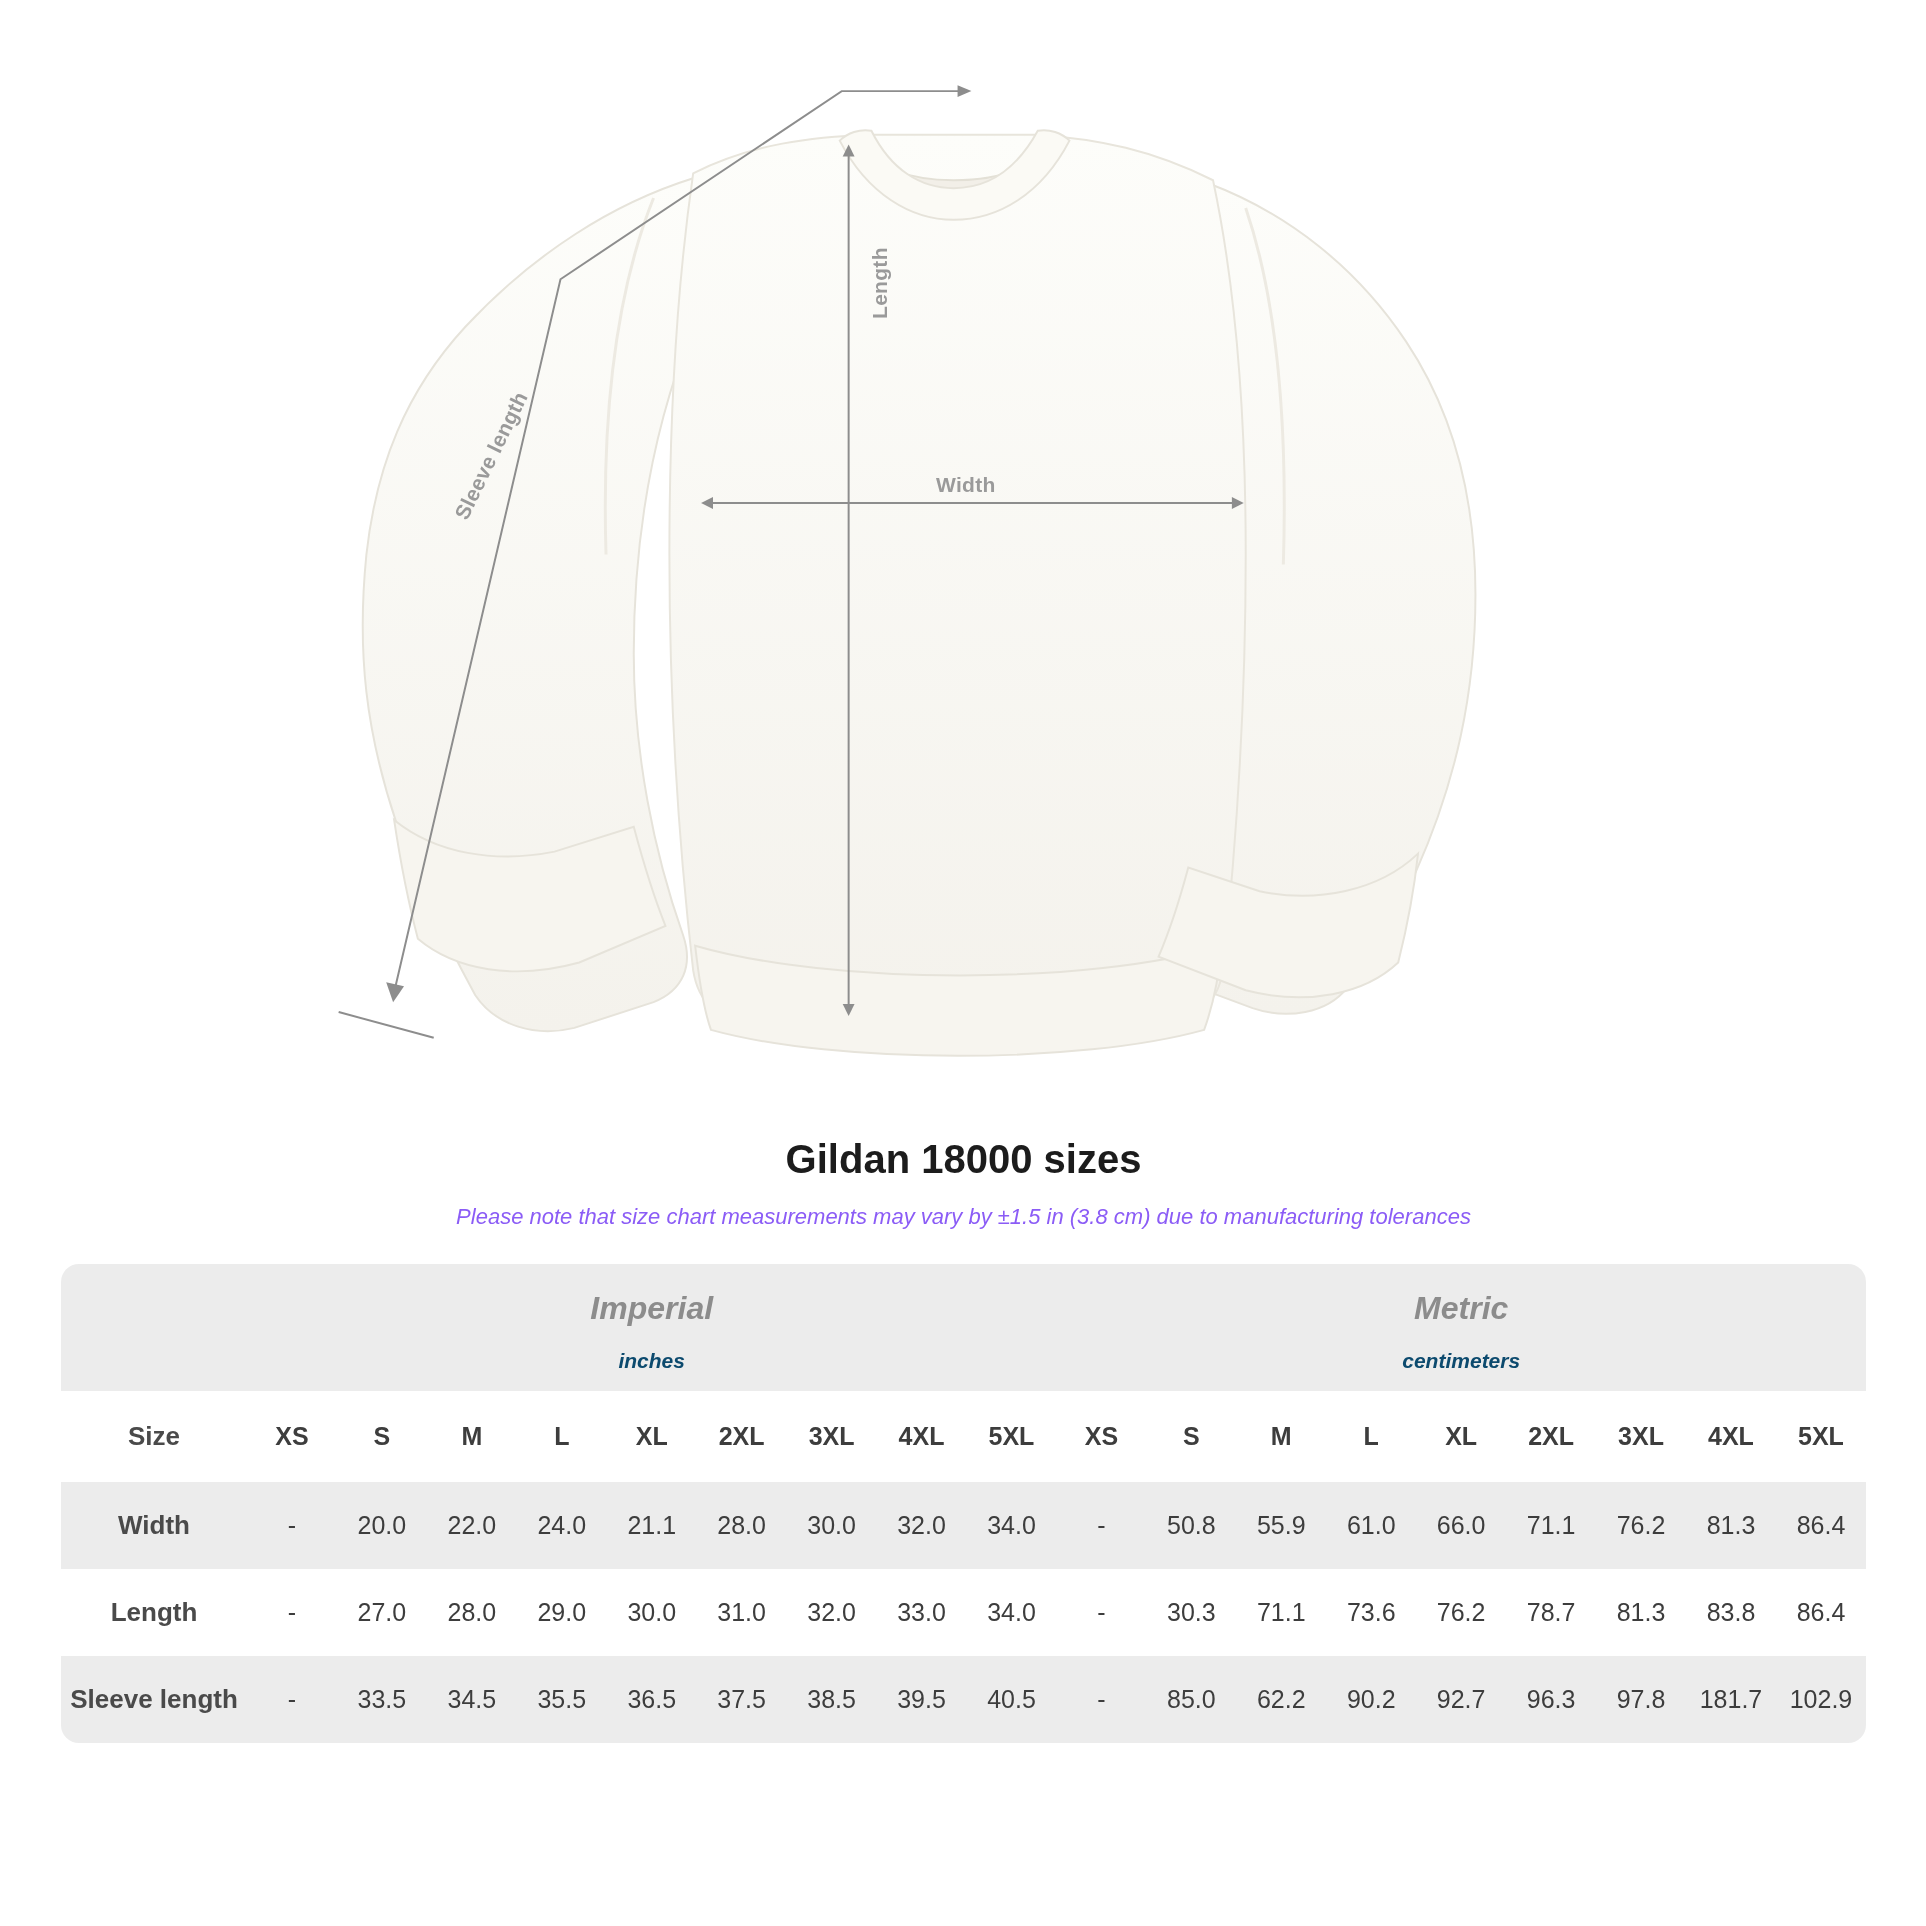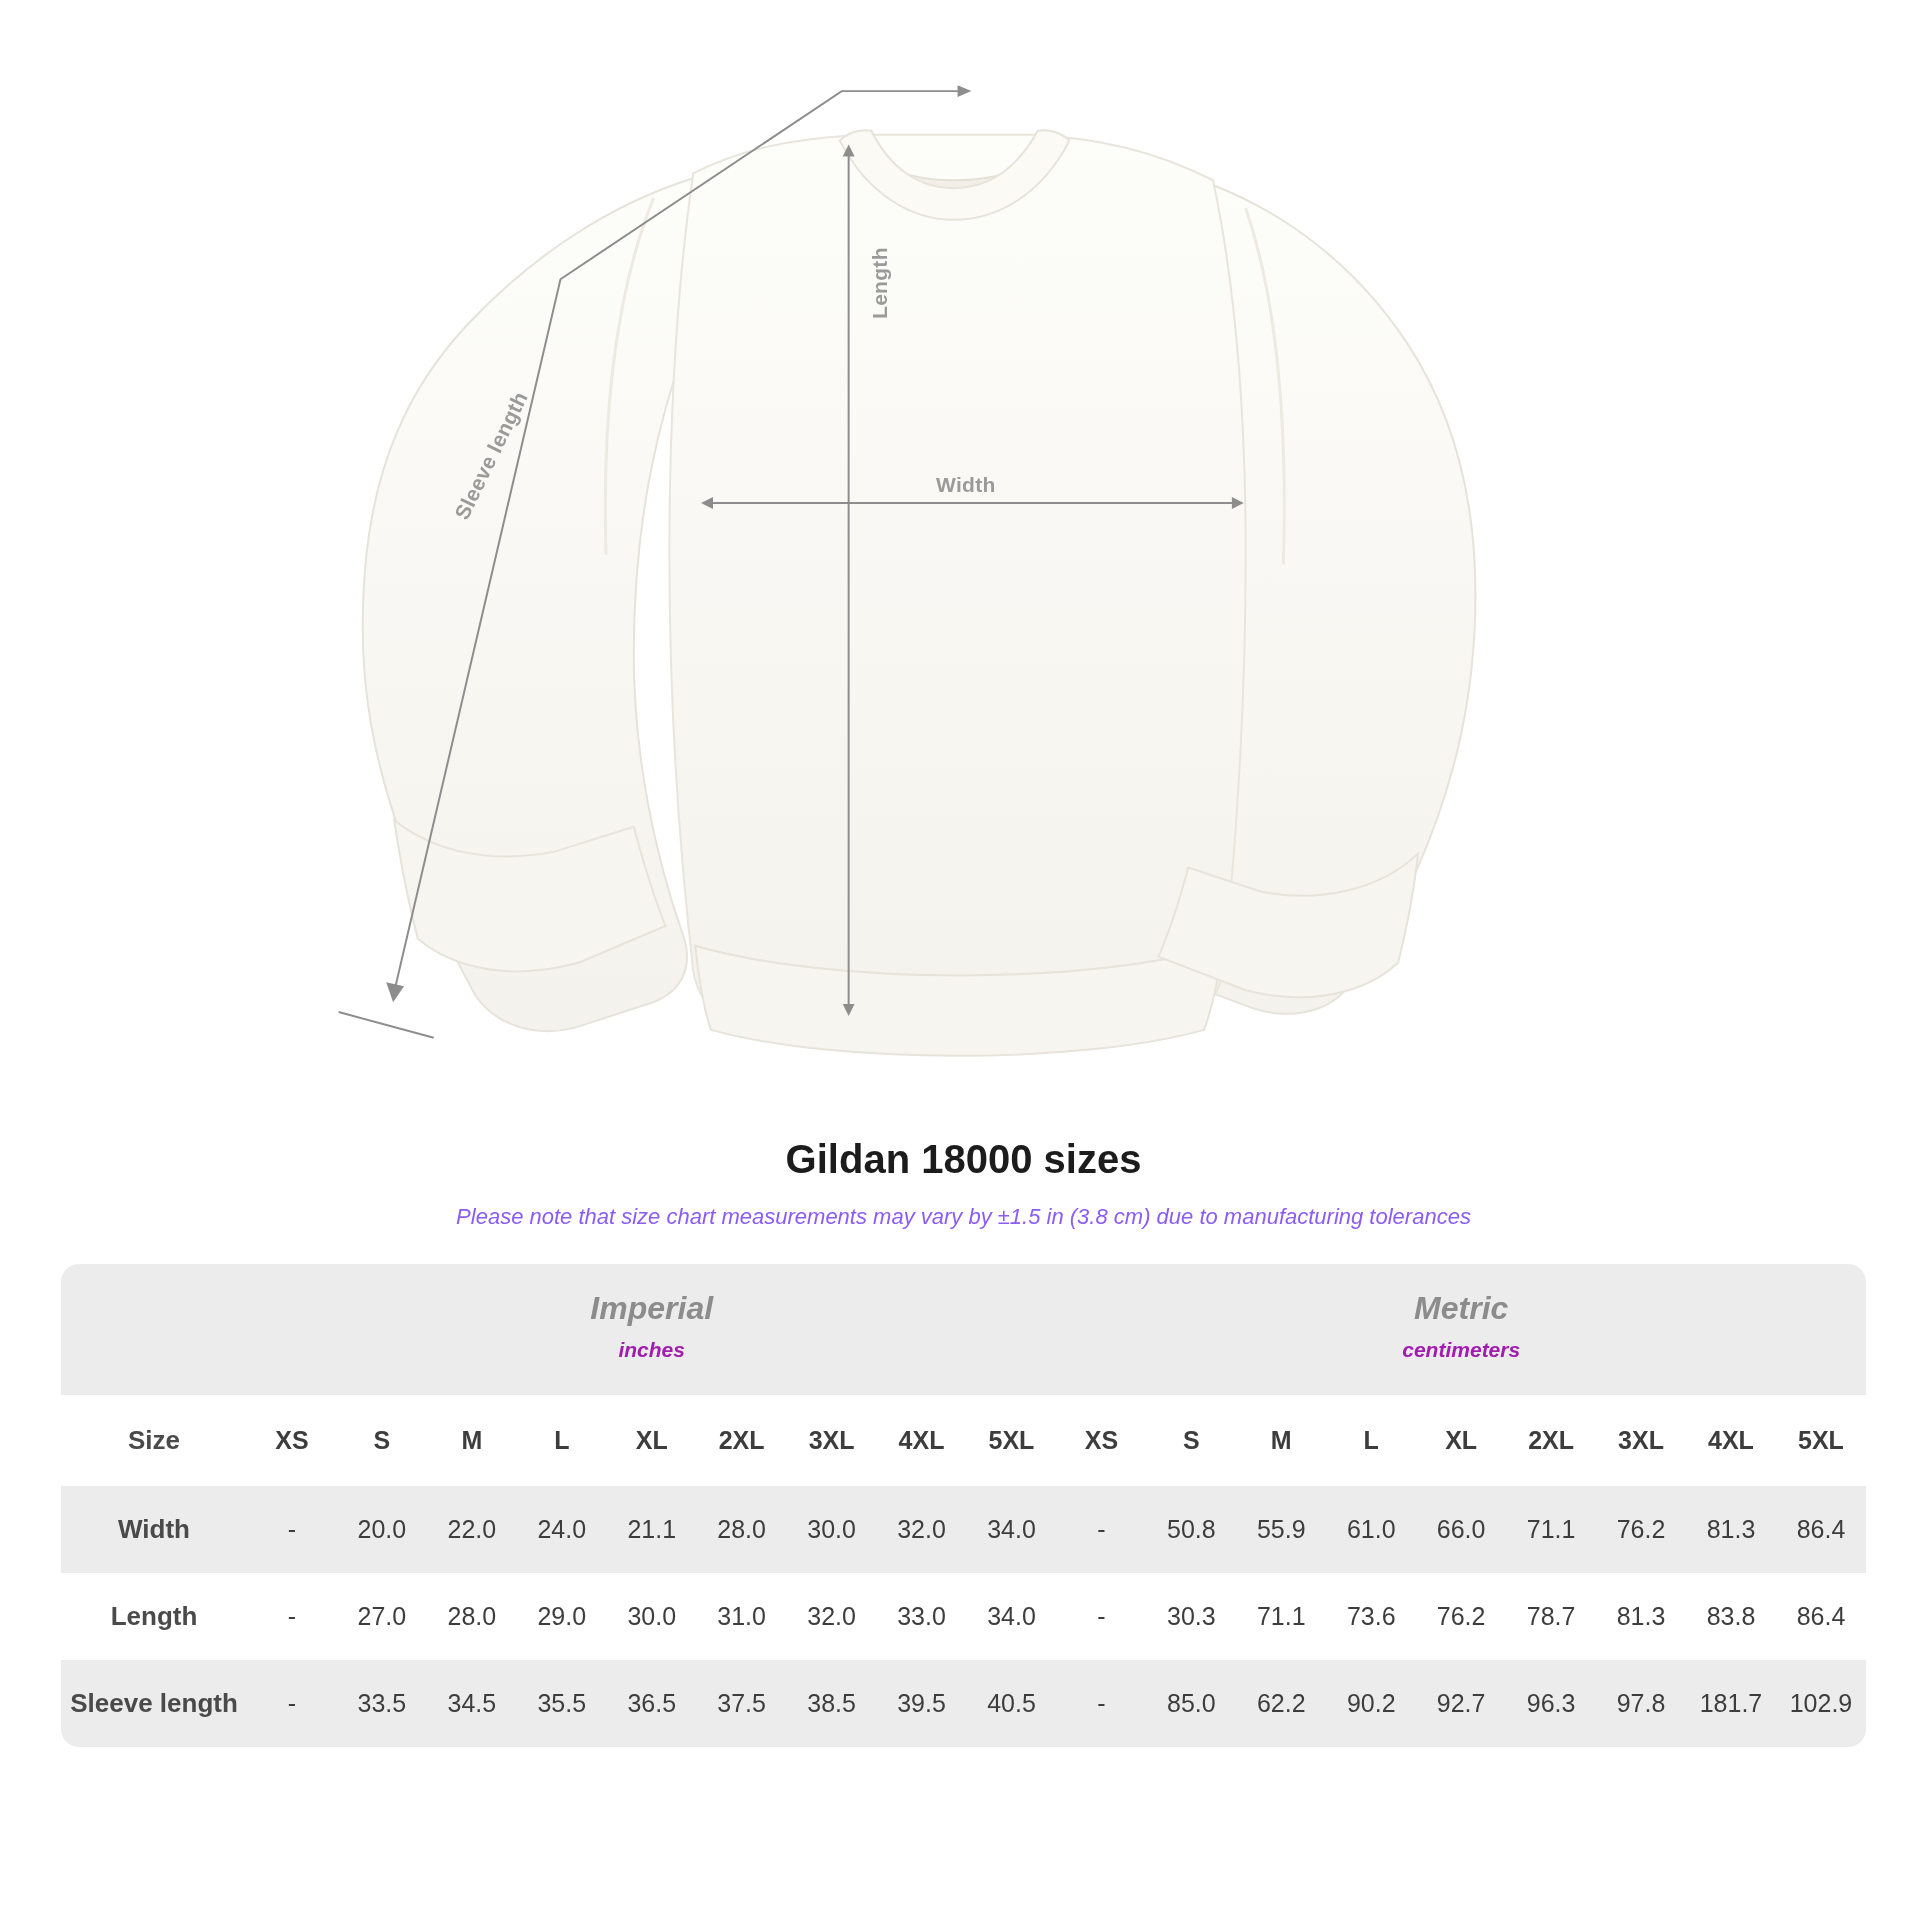--- a/index.html
+++ b/index.html
@@ -85,35 +85,35 @@
   }
   table.size-table td, table.size-table th {
     text-align: center;
     vertical-align: middle;
     font-size: 25px;
     color: #3d3d3d;
     border: none;
   }
   .unit-row th {
     background: #ececec;
-    padding: 26px 0 33px 0;
+    padding: 26px 0 18px 0;
   }
   .unit-name {
     font-size: 32px;
     font-style: italic;
     font-weight: bold;
     color: #8c8c8c;
     display: block;
   }
   .unit-sub {
     font-size: 21px;
     font-style: italic;
-    color: #a21caf;
+    color: #0c4a6e;
     display: block;
-    margin-top: 11px;
+    margin-top: 22px;
   }
   .head-row th {
     background: #ffffff;
     padding: 30px 0;
     font-size: 26px;
     font-weight: bold;
     color: #4a4a4a;
   }
   .head-row th.rowlabel, .data-row td.rowlabel {
     font-weight: bold;

